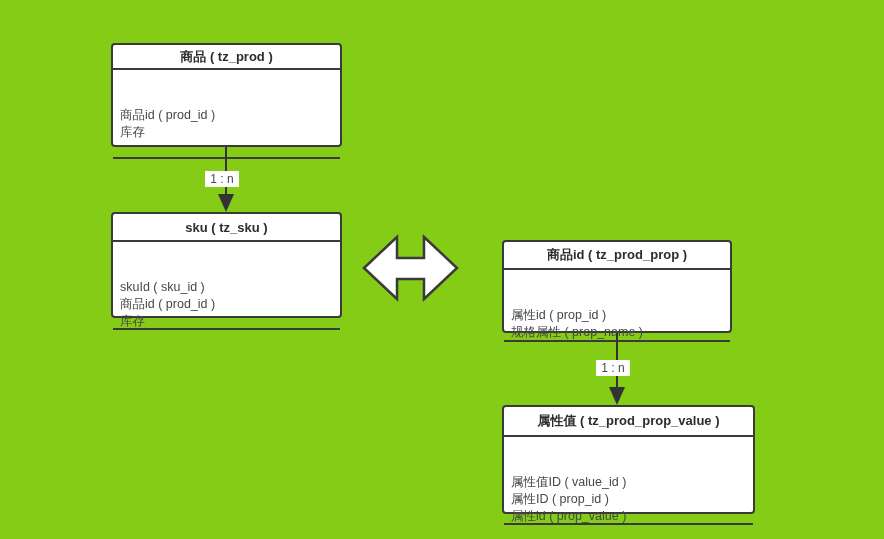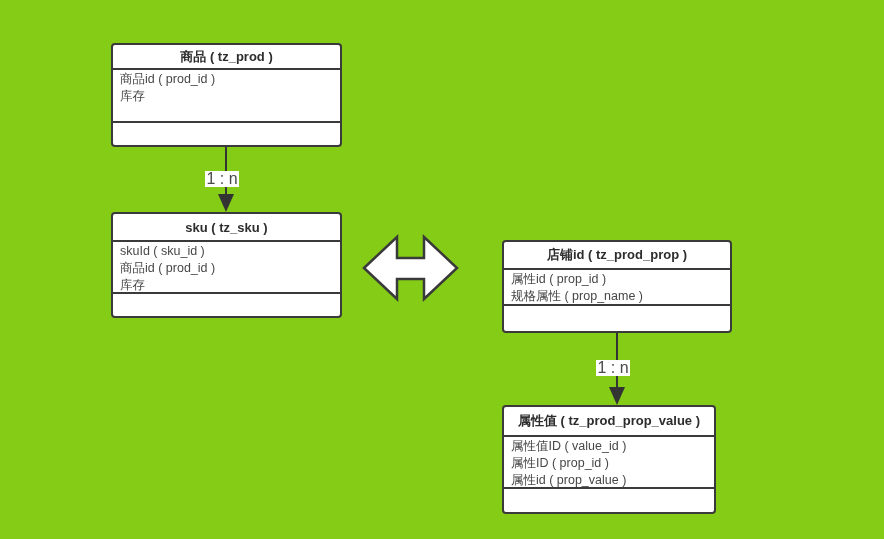--- a/index.html
+++ b/index.html
@@ -30,39 +30,40 @@
     font-weight: 700;
     color: #2d2d2d;
     flex: none;
     white-space: nowrap;
   }
   .rows {
     box-sizing: border-box;
     border-bottom: 2px solid #3a3a3a;
     padding: 1px 6px 1px 7px;
     flex: none;
+    margin-top: 36px;
   }
   .row {
     font-size: 12.5px;
     line-height: 17px;
     color: #474747;
     white-space: nowrap;
     overflow: hidden;
   }
   .empty { flex: 1; }
   .conn-line {
     position: absolute;
     width: 2px;
     background: #333333;
   }
   .conn-label {
     position: absolute;
     width: 34px;
     text-align: center;
-    font-size: 16px;
+    font-size: 12px;
     line-height: 16px;
     color: #4a4a4a;
     background: #ffffff;
     z-index: 2;
   }
   .conn-arrowhead {
     position: absolute;
     width: 0;
     height: 0;
     border-left: 8px solid transparent;
@@ -97,33 +98,33 @@
       <div class="row">库存</div>
     </div>
     <div class="empty"></div>
   </div>
 
   <svg class="rel-symbol" style="left:362px; top:234px;" width="97" height="68" viewBox="0 0 97 68">
     <polygon points="2,34 35,3 35,24 62,24 62,3 95,34 62,65 62,45 35,45 35,65" fill="#ffffff" stroke="#3a3a3a" stroke-width="2.5" stroke-linejoin="miter"></polygon>
   </svg>
 
   <div class="tbl" style="left:502px; top:240px; width:230px; height:93px;">
-    <div class="hdr" style="height:28px">店铺id ( tz_prod_prop )</div>
+    <div class="hdr" style="height:28px">商品id ( tz_prod_prop )</div>
     <div class="rows" style="height:36px">
       <div class="row">属性id ( prop_id )</div>
       <div class="row">规格属性 ( prop_name )</div>
     </div>
     <div class="empty"></div>
   </div>
 
   <div class="conn-line" style="left:616px; top:333px; height:54px;"></div>
   <div class="conn-label" style="left:596px; top:360px;">1 : n</div>
   <div class="conn-arrowhead" style="left:609px; top:387px;"></div>
 
-  <div class="tbl" style="left:502px; top:405px; width:214px; height:109px;">
+  <div class="tbl" style="left:502px; top:405px; width:253px; height:109px;">
     <div class="hdr" style="height:30px">属性值 ( tz_prod_prop_value )</div>
     <div class="rows" style="height:52px">
       <div class="row">属性值ID ( value_id )</div>
       <div class="row">属性ID ( prop_id )</div>
       <div class="row">属性id ( prop_value )</div>
     </div>
     <div class="empty"></div>
   </div>
 
 </div>

